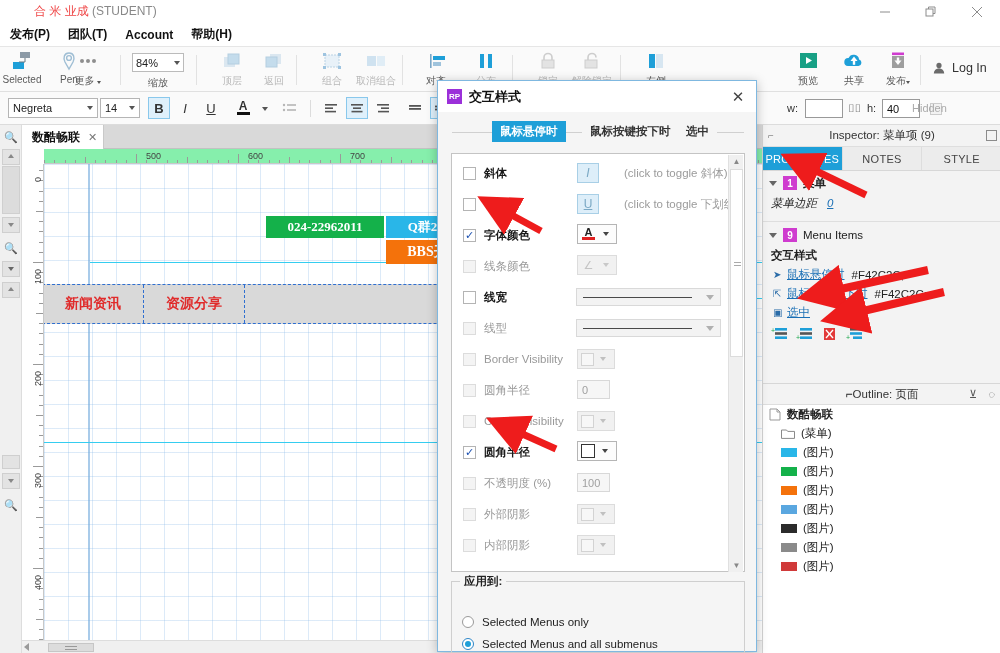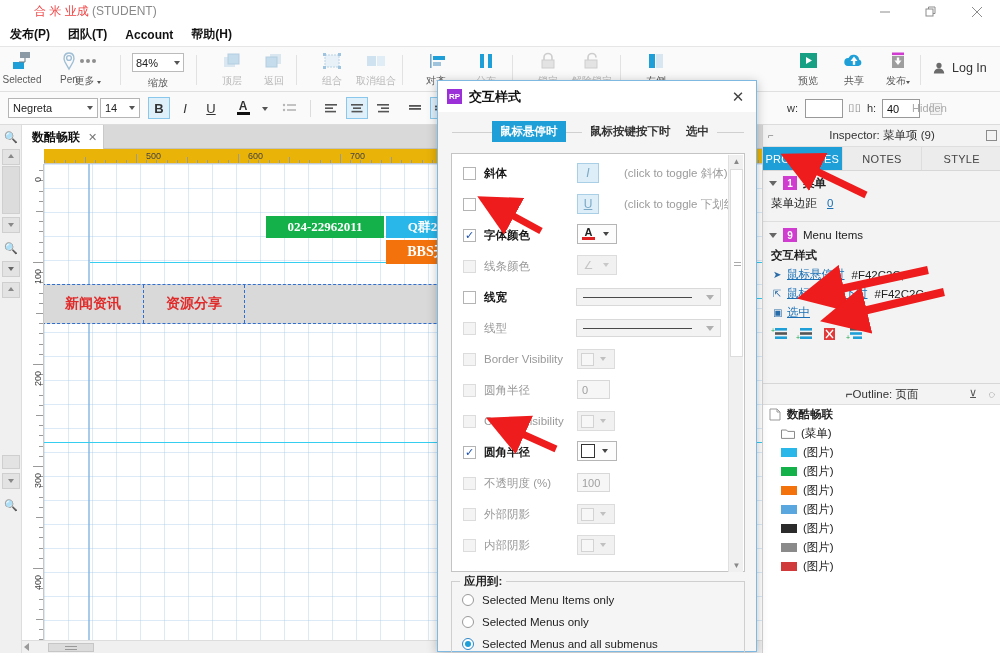--- a/index.html
+++ b/index.html
@@ -68,21 +68,21 @@
 
   
   .tabstrip { position:absolute; left:22px; top:125px; width:740px; height:24px; background:#d9d9d9;
               border-bottom:1px solid #c2c2c2; }
   .ptab { position:absolute; left:0; top:0; height:24px; background:#fff; border-right:1px solid #c9c9c9;
           display:flex; align-items:center; padding:0 6px 0 10px; }
   .ptab .tl { font-size:12px; color:#111; font-weight:bold; white-space:nowrap; }
   .ptab .tx { margin-left:8px; color:#777; font-size:11px; }
 
   
-  .hruler { position:absolute; left:44px; top:149px; width:718px; height:15px; background:#eab308;
+  .hruler { position:absolute; left:44px; top:149px; width:718px; height:15px; background:#86efac;
             border-bottom:1px solid #c8c8c8; overflow:hidden; }
   .vruler { position:absolute; left:22px; top:164px; width:22px; height:489px; background:#fff;
             border-right:1px solid #c8c8c8; overflow:hidden; }
   .tick { position:absolute; background:#9a9a9a; }
   .rlabel { position:absolute; font-size:9px; color:#444; font-family:"Liberation Sans",sans-serif; }
   .vlabel { position:absolute; font-size:9px; color:#444; transform:rotate(-90deg); transform-origin:left top;
             white-space:nowrap; }
 
   .canvas { position:absolute; left:44px; top:164px; width:718px; height:489px; background:#fff;
             overflow:hidden; }
@@ -119,21 +119,21 @@
   .tabs3 .t3 { flex:1; display:flex; align-items:center; justify-content:center; font-size:11px;
                color:#444; letter-spacing:.3px; border-right:1px solid #ddd; }
   .tabs3 .t3.act { background:#1e9fd8; color:#fff; }
   .psec { position:absolute; left:0; width:238px; background:#f3f3f3; }
   .sec-hdr { display:flex; align-items:center; height:20px; padding-left:6px; }
   .chev { width:0;height:0;border-left:4px solid transparent;border-right:4px solid transparent;
           border-top:5px solid #666; margin-right:6px; }
   .badge { min-width:14px; height:14px; background:#cf3ccf; color:#fff; font-size:10px; font-weight:bold;
            display:flex; align-items:center; justify-content:center; padding:0 2px; margin-right:6px; }
   .sec-hdr .nm { font-size:11.5px; color:#222; font-weight:bold; }
-  .kv { display:flex; align-items:center; height:20px; padding-left:8px; font-size:11.5px; color:#222; }
+  .kv { display:flex; align-items:center; height:20px; padding-left:8px; font-size:11.5px; color:#222;font-style:italic; }
   .kv .lnk { color:#1a6fb5; text-decoration:underline; margin-left:10px; }
   .row-link { display:flex; align-items:center; height:19px; padding-left:10px; font-size:11.5px; }
   .row-link .mic { width:14px; color:#2a6ca8; font-size:10px; }
   .row-link a { color:#1a6fb5; text-decoration:underline; }
   .row-link .val { color:#222; margin-left:7px; }
   .iconrow { display:flex; align-items:center; gap:8px; padding-left:8px; height:24px; }
   .iconrow .i { width:17px; height:14px; position:relative; }
 
   .outline-head { position:absolute; left:0; top:258px; width:238px; height:22px; background:#f3f3f3;
                   border-top:1px solid #d7d7d7; border-bottom:1px solid #dedede;
@@ -993,24 +993,20 @@
         <div class="up" style="top:1px">▲</div>
         <div class="th">
           <div style="position:absolute;left:3px;top:92px;width:7px;height:4px;border-top:1px solid #aaa;border-bottom:1px solid #aaa"></div>
         </div>
         <div class="dn" style="bottom:1px">▼</div>
       </div>
     </div>
 
     <div class="applybox">
       <span class="cap">应用到:</span>
-      <div class="rrow" style="top:8px">
-        <span class="radio"></span>
-        <span class="rt">Selected Menu Items only</span>
-      </div>
       <div class="rrow" style="top:30px">
         <span class="radio"></span>
         <span class="rt">Selected Menus only</span>
       </div>
       <div class="rrow" style="top:52px">
         <span class="radio sel">
             <span class="dot"></span>
           </span>
         <span class="rt">Selected Menus and all submenus</span>
       </div>

